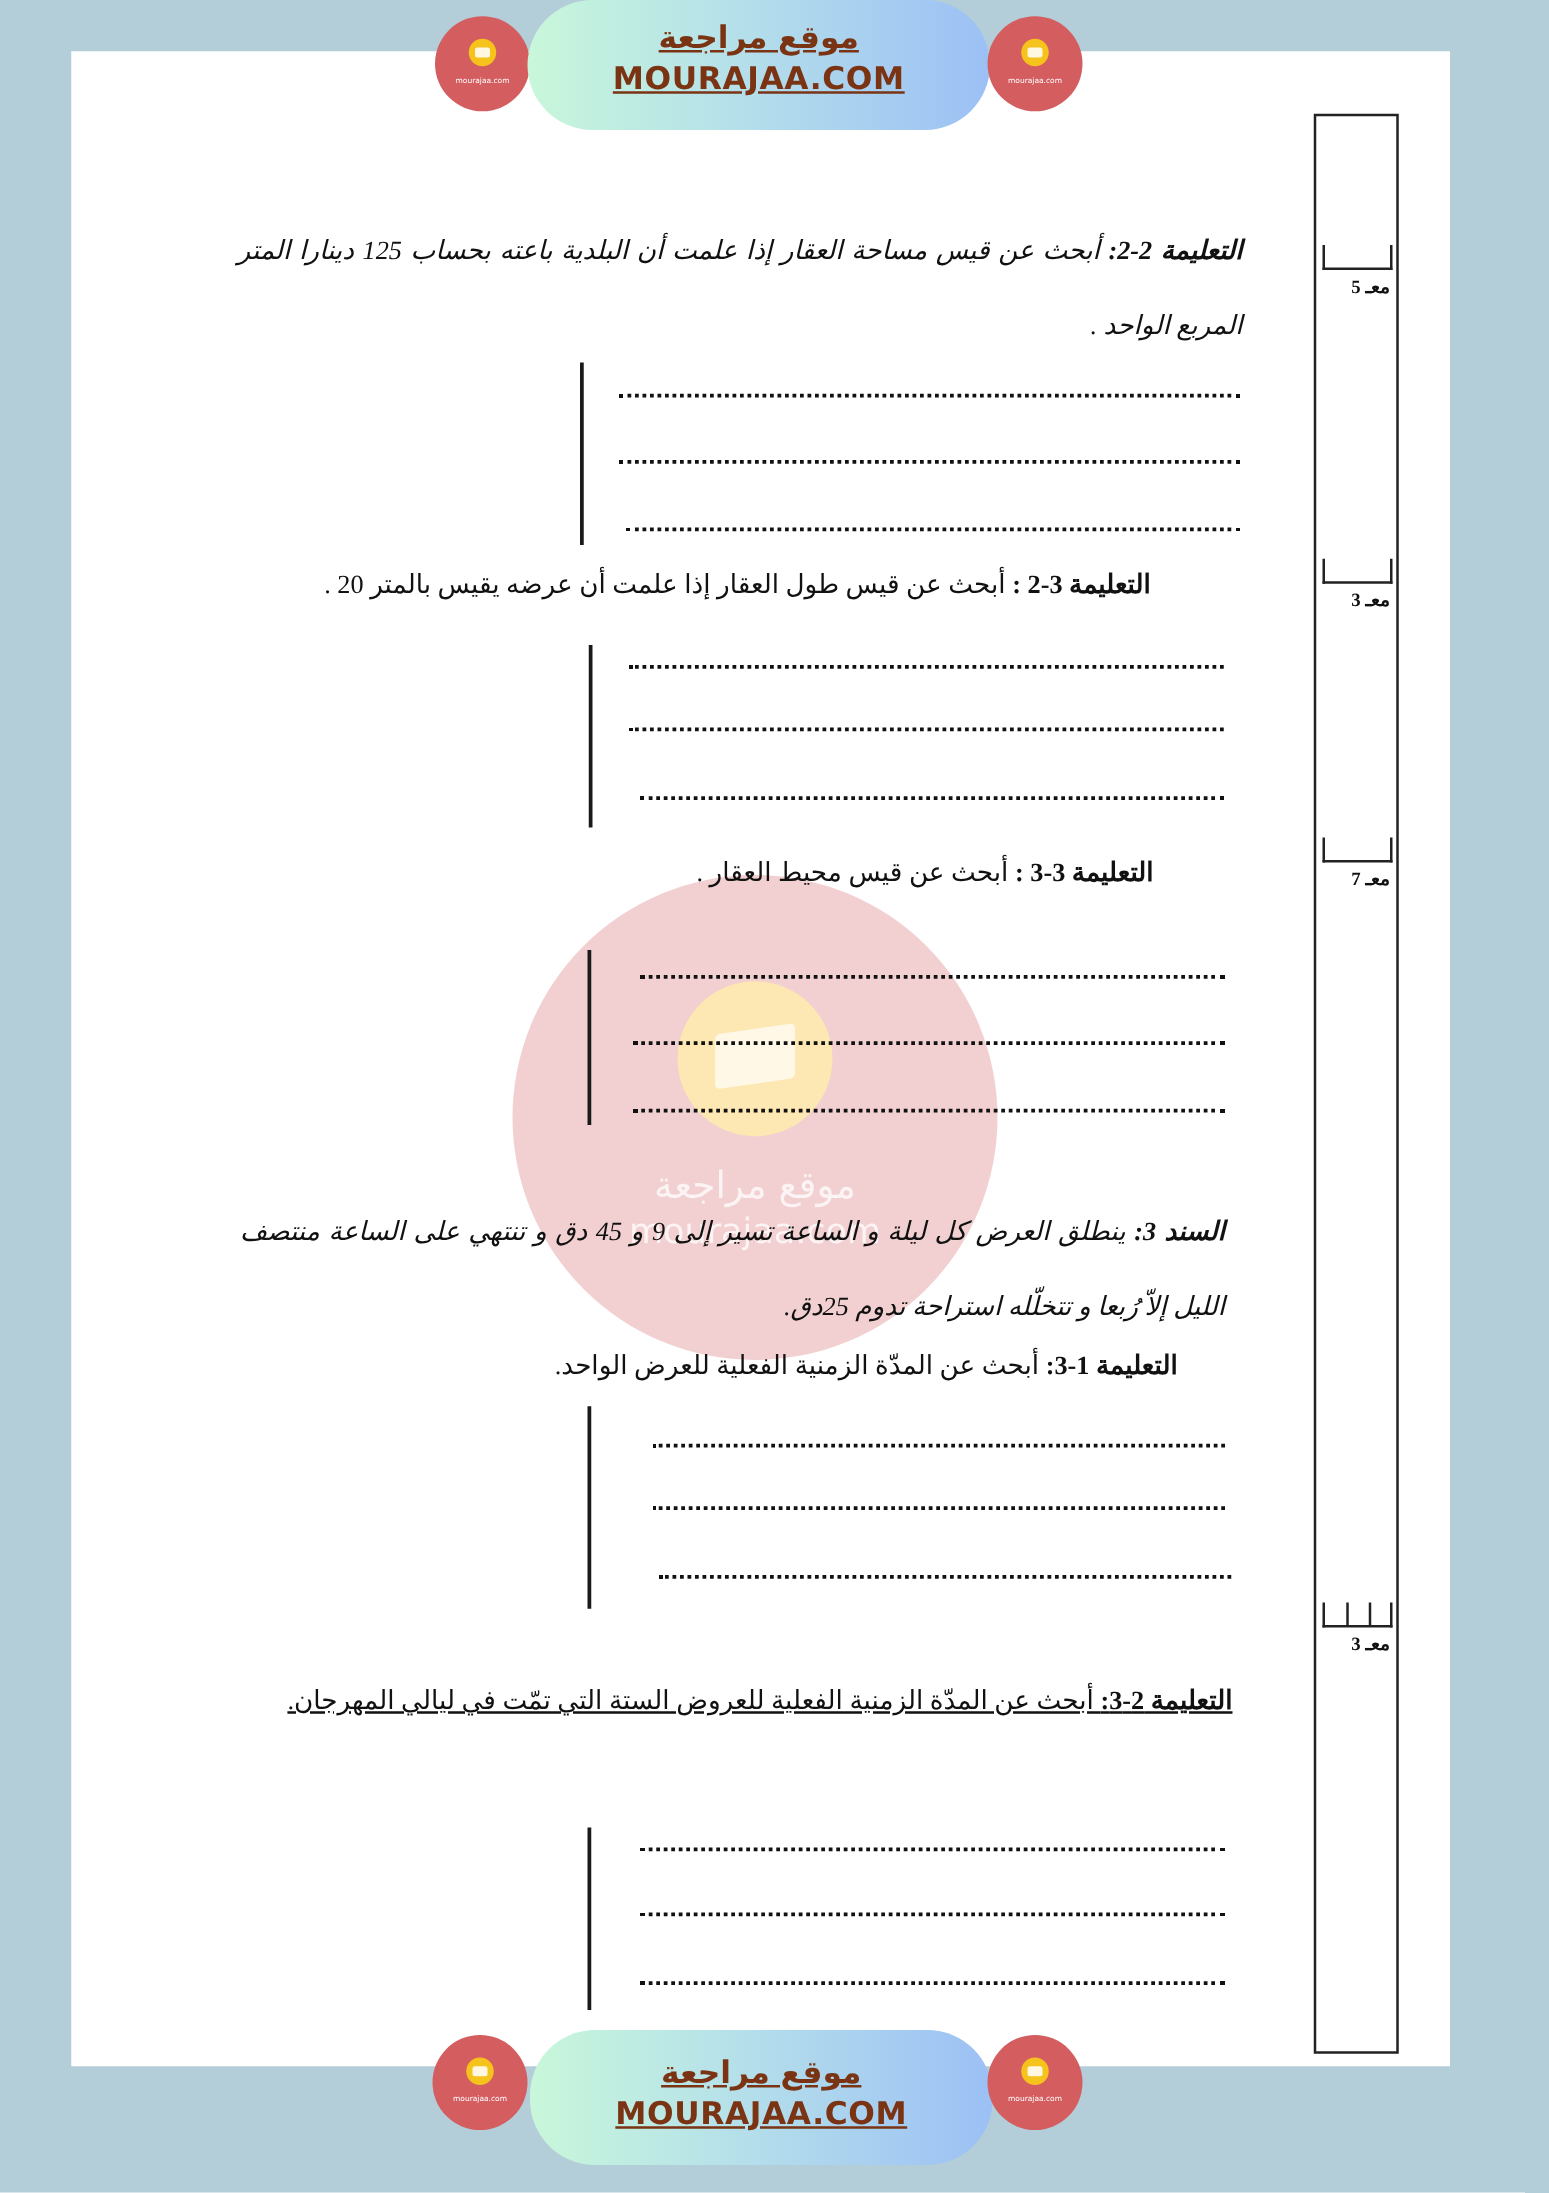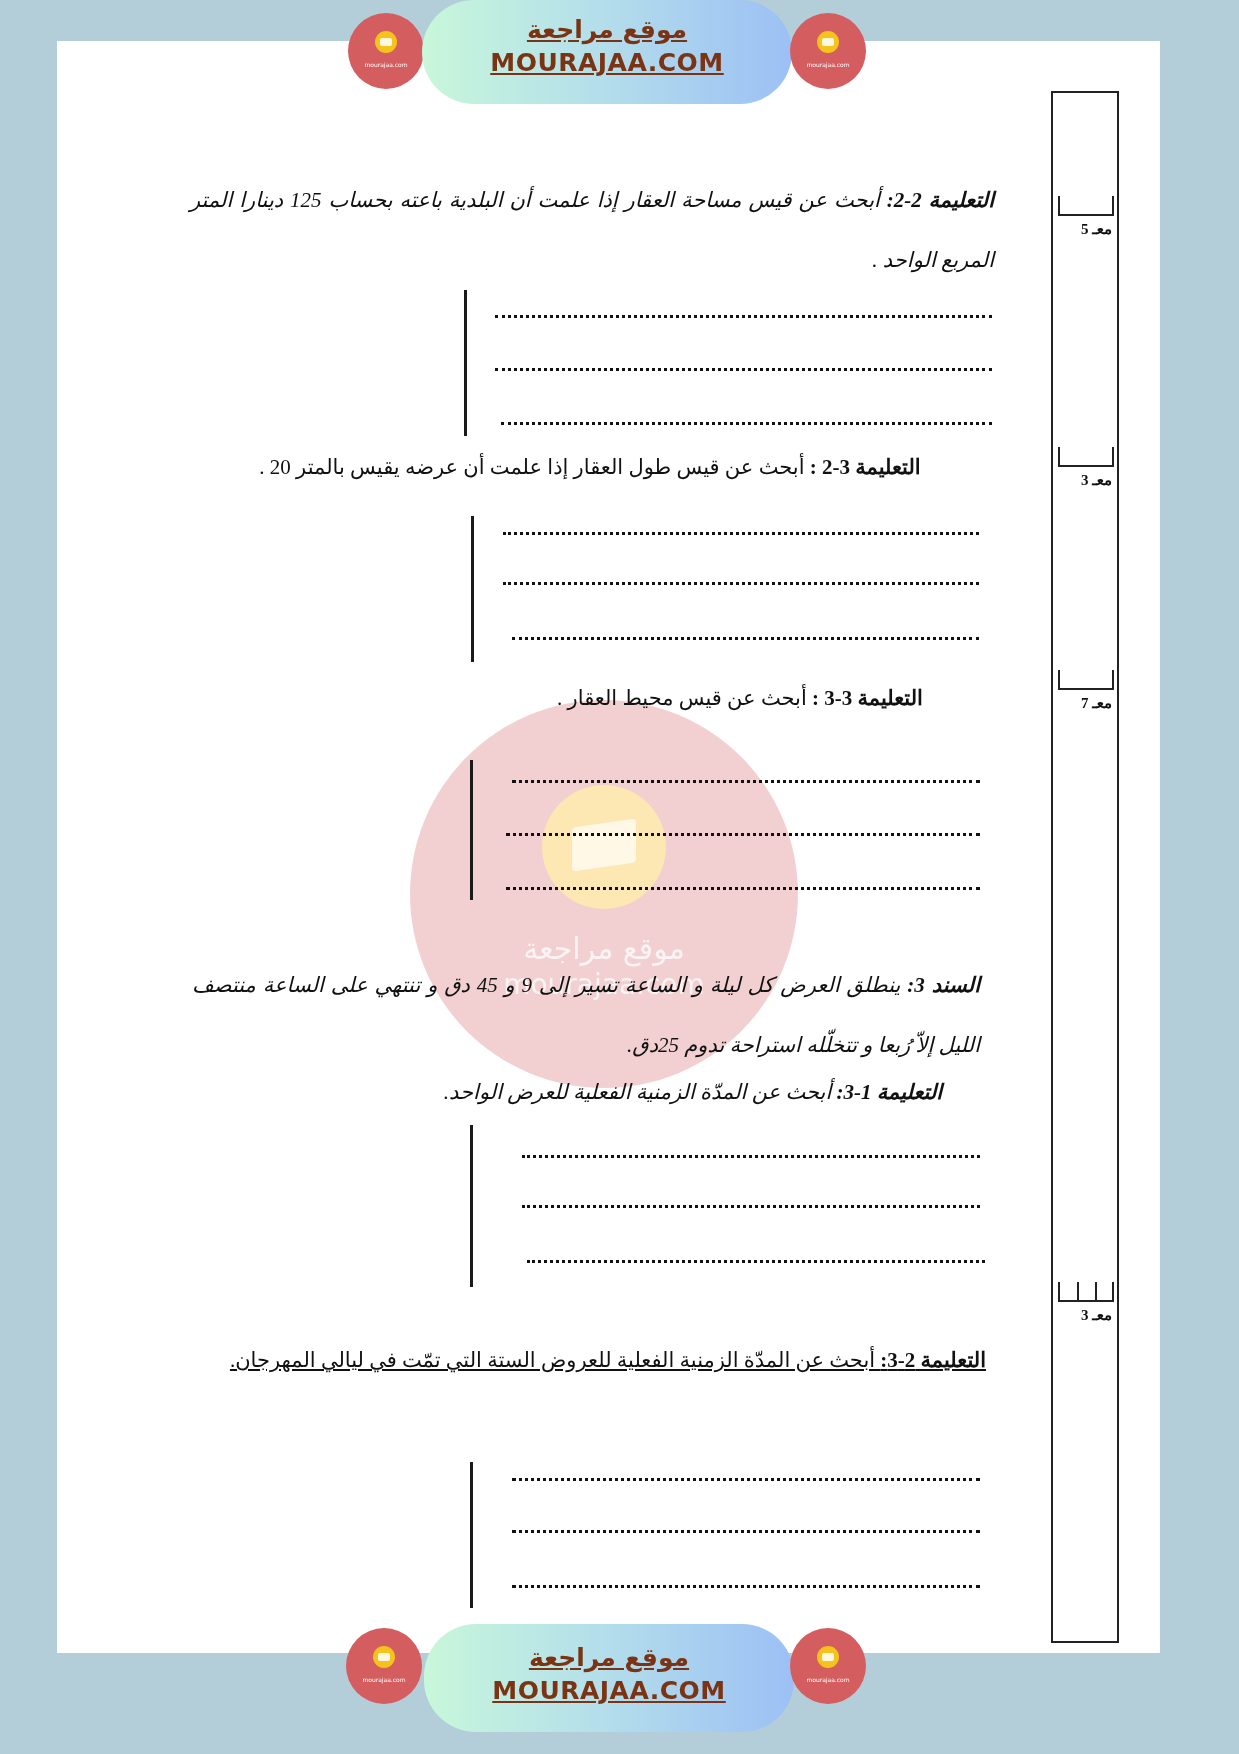--- a/index.html
+++ b/index.html
@@ -167,21 +167,21 @@
 </div>
 <div class="bracket" style="left:470px; top:760px; height:140px;"></div>
 <div class="dots" style="left:512px; top:780px; width:468px;"></div>
 <div class="dots" style="left:506px; top:833px; width:474px;"></div>
 <div class="dots" style="left:506px; top:887px; width:474px;"></div>
 
 <div class="para" style="left:192px; top:955px; width:788px;font-style:italic;">
   <b>السند 3</b><b>:</b><span> ينطلق العرض كل ليلة و الساعة تسير إلى 9 و 45 دق و تنتهي على الساعة منتصف الليل إلاّ رُبعا و تتخلّله استراحة تدوم 25دق.</span>
 </div>
 
-<div class="line" style="left:400px; top:1077px; width:586px;font-style:italic;">
+<div class="line" style="left:400px; top:1077px; width:586px;">
   <b>التعليمة 1-3</b><b>:</b><span> أبحث عن المدّة الزمنية الفعلية للعرض الواحد.</span>
 </div>
 <div class="bracket" style="left:470px; top:1125px; height:162px;"></div>
 <div class="dots" style="left:522px; top:1155px; width:458px;"></div>
 <div class="dots" style="left:522px; top:1205px; width:458px;"></div>
 <div class="dots" style="left:527px; top:1260px; width:458px;"></div>
 
 <div class="para" style="left:190px; top:1330px; width:796px;text-decoration:underline;">
   <b>التعليمة 2-3</b><b>:</b><span> أبحث عن المدّة الزمنية الفعلية للعروض الستة التي تمّت في ليالي المهرجان.</span>
 </div>

